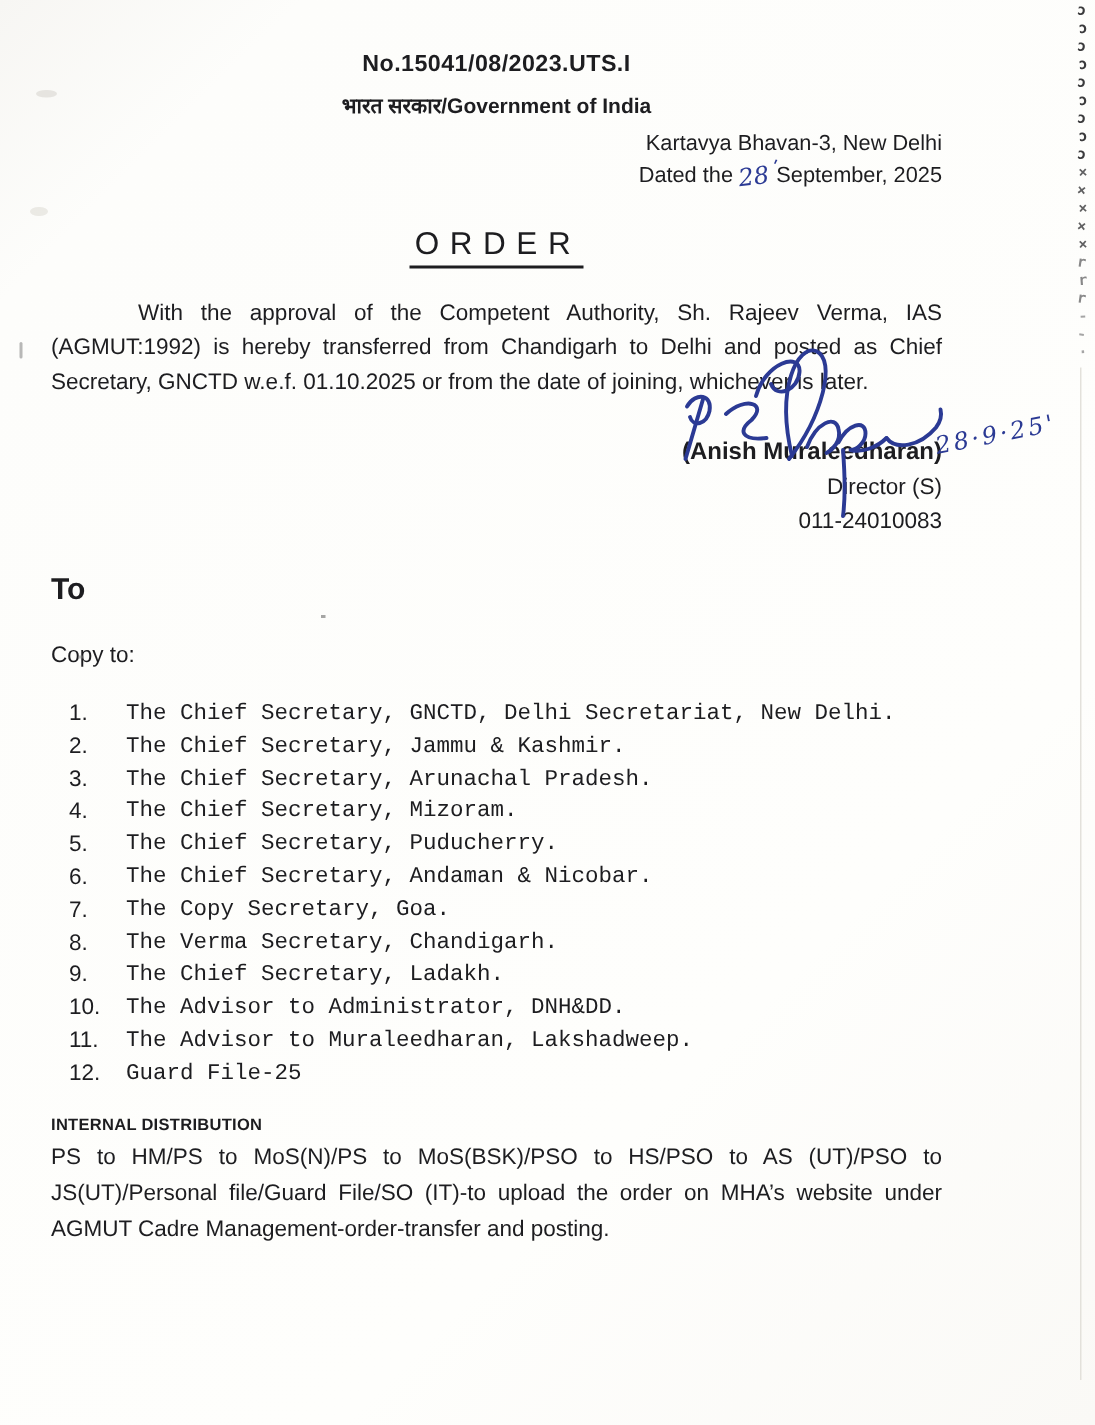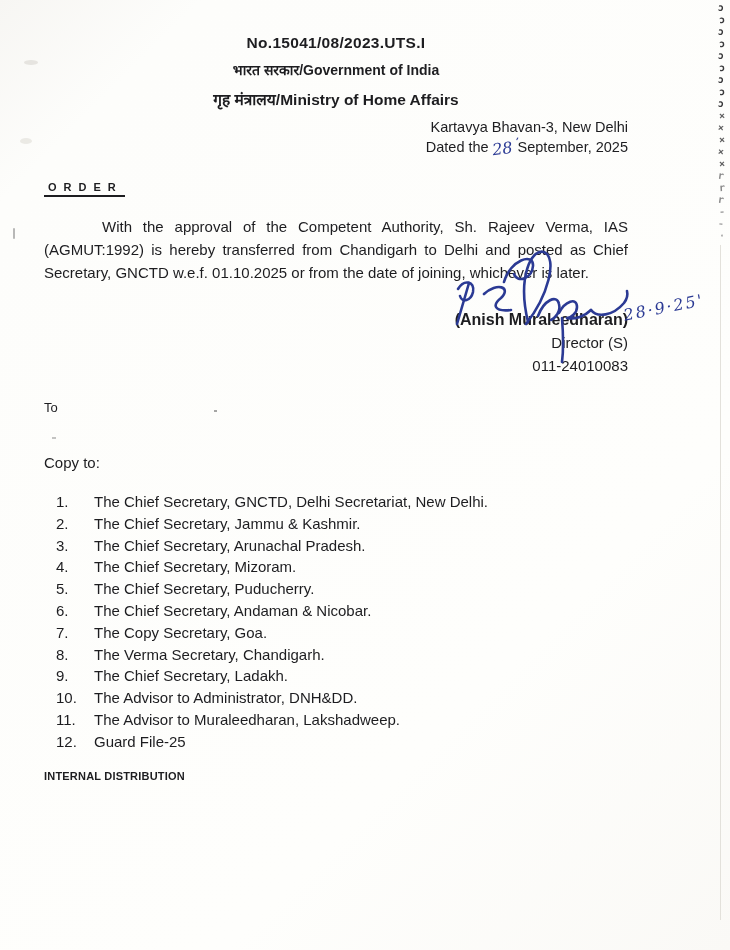--- a/index.html
+++ b/index.html
@@ -9,41 +9,41 @@
     margin:0 auto;
     background:linear-gradient(135deg,#f7f6f3 0%,#fdfdfb 12%,#fefefc 70%,#faf9f6 100%);
     overflow:hidden;
     font-family:"Liberation Sans","DejaVu Sans",sans-serif;
     color:#1d1d20;
   }
   .page::after{
     content:"";position:absolute;right:9px;top:245px;bottom:30px;width:1px;
     background:#e3e1db;
   }
-  .content{padding:34px 102px 0 44px;}
+  .content{padding:34px 102px 0 34px;}
 
   
   .ref{font-weight:bold;font-size:15.5px;text-align:center;letter-spacing:.3px;}
   .org{font-weight:bold;font-size:14px;text-align:center;margin-top:8px;}
   .ministry{font-weight:bold;font-size:15.5px;text-align:center;margin-top:9px;}
   .addr{margin-top:8px;text-align:right;font-size:14.5px;line-height:19px;}
   .dateline{position:relative;}
   .hand-day{
     display:inline-block;color:#2b3a94;
     font-family:"DejaVu Serif",serif;font-style:italic;font-size:16px;
     transform:rotate(-7deg) translateY(2px);margin:0 1px 0 3px;
   }
   .hand-tick{
     display:inline-block;color:#2b3a94;font-size:13px;font-style:italic;
     transform:rotate(14deg) translateY(-6px);margin-right:-2px;
   }
 
   
   .order{
-    font-size:11px;font-weight:bold;margin:24px 0 0;
+    font-size:21px;font-weight:normal;text-align:center;margin:24px 0 0;
   }
   .order span{
     display:inline-block;letter-spacing:7px;padding:0 2px 2px 4px;
     border-bottom:2px solid #1d1d20;
   }
   .body-para{
     margin:18px 0 0;font-size:15px;line-height:23px;
     text-align:justify;text-indent:58px;
   }
 
@@ -52,27 +52,27 @@
   .sig-svg{position:absolute;top:-76px;right:-6px;width:300px;height:150px;pointer-events:none;}
   .sig-name{font-weight:bold;font-size:16px;line-height:20px;}
   .sig-role,.sig-phone{font-size:15px;line-height:21px;margin-top:2px;}
   .hand-date{
     position:absolute;top:-12px;right:-76px;
     color:#2b3a94;font-family:"DejaVu Serif",serif;font-style:italic;
     font-size:16px;transform:rotate(-11deg);letter-spacing:2px;white-space:nowrap;
   }
 
   
-  .to-label{font-weight:normal;font-size:13px;margin-top:24px;}
+  .to-label{font-weight:bold;font-size:20px;margin-top:24px;}
   .to-item{font-size:15px;margin-top:21px;padding-left:16px;}
-  .copy-label{font-size:15px;margin-top:39px;}
+  .copy-label{font-size:15px;margin-top:23px;}
   .copylist{margin-top:20px;padding-left:12px;}
   .copyrow{display:flex;font-size:15px;line-height:21.8px;}
   .copyrow .num{width:38px;flex:0 0 38px;}
-  .copyrow .txt{flex:1;}
+  .copyrow .txt{flex:1;font-family:Liberation Mono, monospace;}
 
   
   .internal-h{font-size:11px;font-weight:bold;margin:17px 0 0;letter-spacing:.2px;}
   .dist-para{margin:4px 0 0;font-size:15px;line-height:24px;text-align:justify;}
 
   
   .binding{
     position:absolute;top:2px;right:6px;display:flex;flex-direction:column;
     align-items:center;gap:1px;color:#3a3a3c;font-size:10px;line-height:11px;
     font-weight:bold;font-family:"DejaVu Sans Mono",monospace;
@@ -118,21 +118,20 @@
   <div class="smudge-a"></div>
   <div class="smudge-b"></div>
   <div class="smudge-c"></div>
   <div class="dot-a"></div>
   <div class="dot-b"></div>
 
   <main class="content">
 
     <div class="ref">No.15041/08/2023.UTS.I</div>
     <div class="org">भारत सरकार/Government of India</div>
-    <div class="ministry">गृह मंत्रालय/Ministry of Home Affairs</div>
 
     <div class="addr">
       <div>Kartavya Bhavan-3, New Delhi</div>
       <div class="dateline">
         <span>Dated the</span><span class="hand-day">28</span><span class="hand-tick">'</span> <span>September, 2025</span>
       </div>
     </div>
 
     <div class="order"><span>ORDER</span></div>
 
@@ -213,15 +212,16 @@
           <span class="num">11.</span>
           <span class="txt">The Advisor to Muraleedharan, Lakshadweep.</span>
         </div>
       <div class="copyrow">
           <span class="num">12.</span>
           <span class="txt">Guard File-25</span>
         </div>
     </div>
 
     <h2 class="internal-h">INTERNAL DISTRIBUTION</h2>
+    <p class="dist-para">PS to HM/PS to MoS(N)/PS to MoS(BSK)/PSO to HS/PSO to AS (UT)/PSO to JS(UT)/Personal file/Guard File/SO (IT)-to upload the order on MHA’s website under AGMUT Cadre Management-order-transfer and posting.</p>
 
   </main>
 </div>
 
 </body></html>

